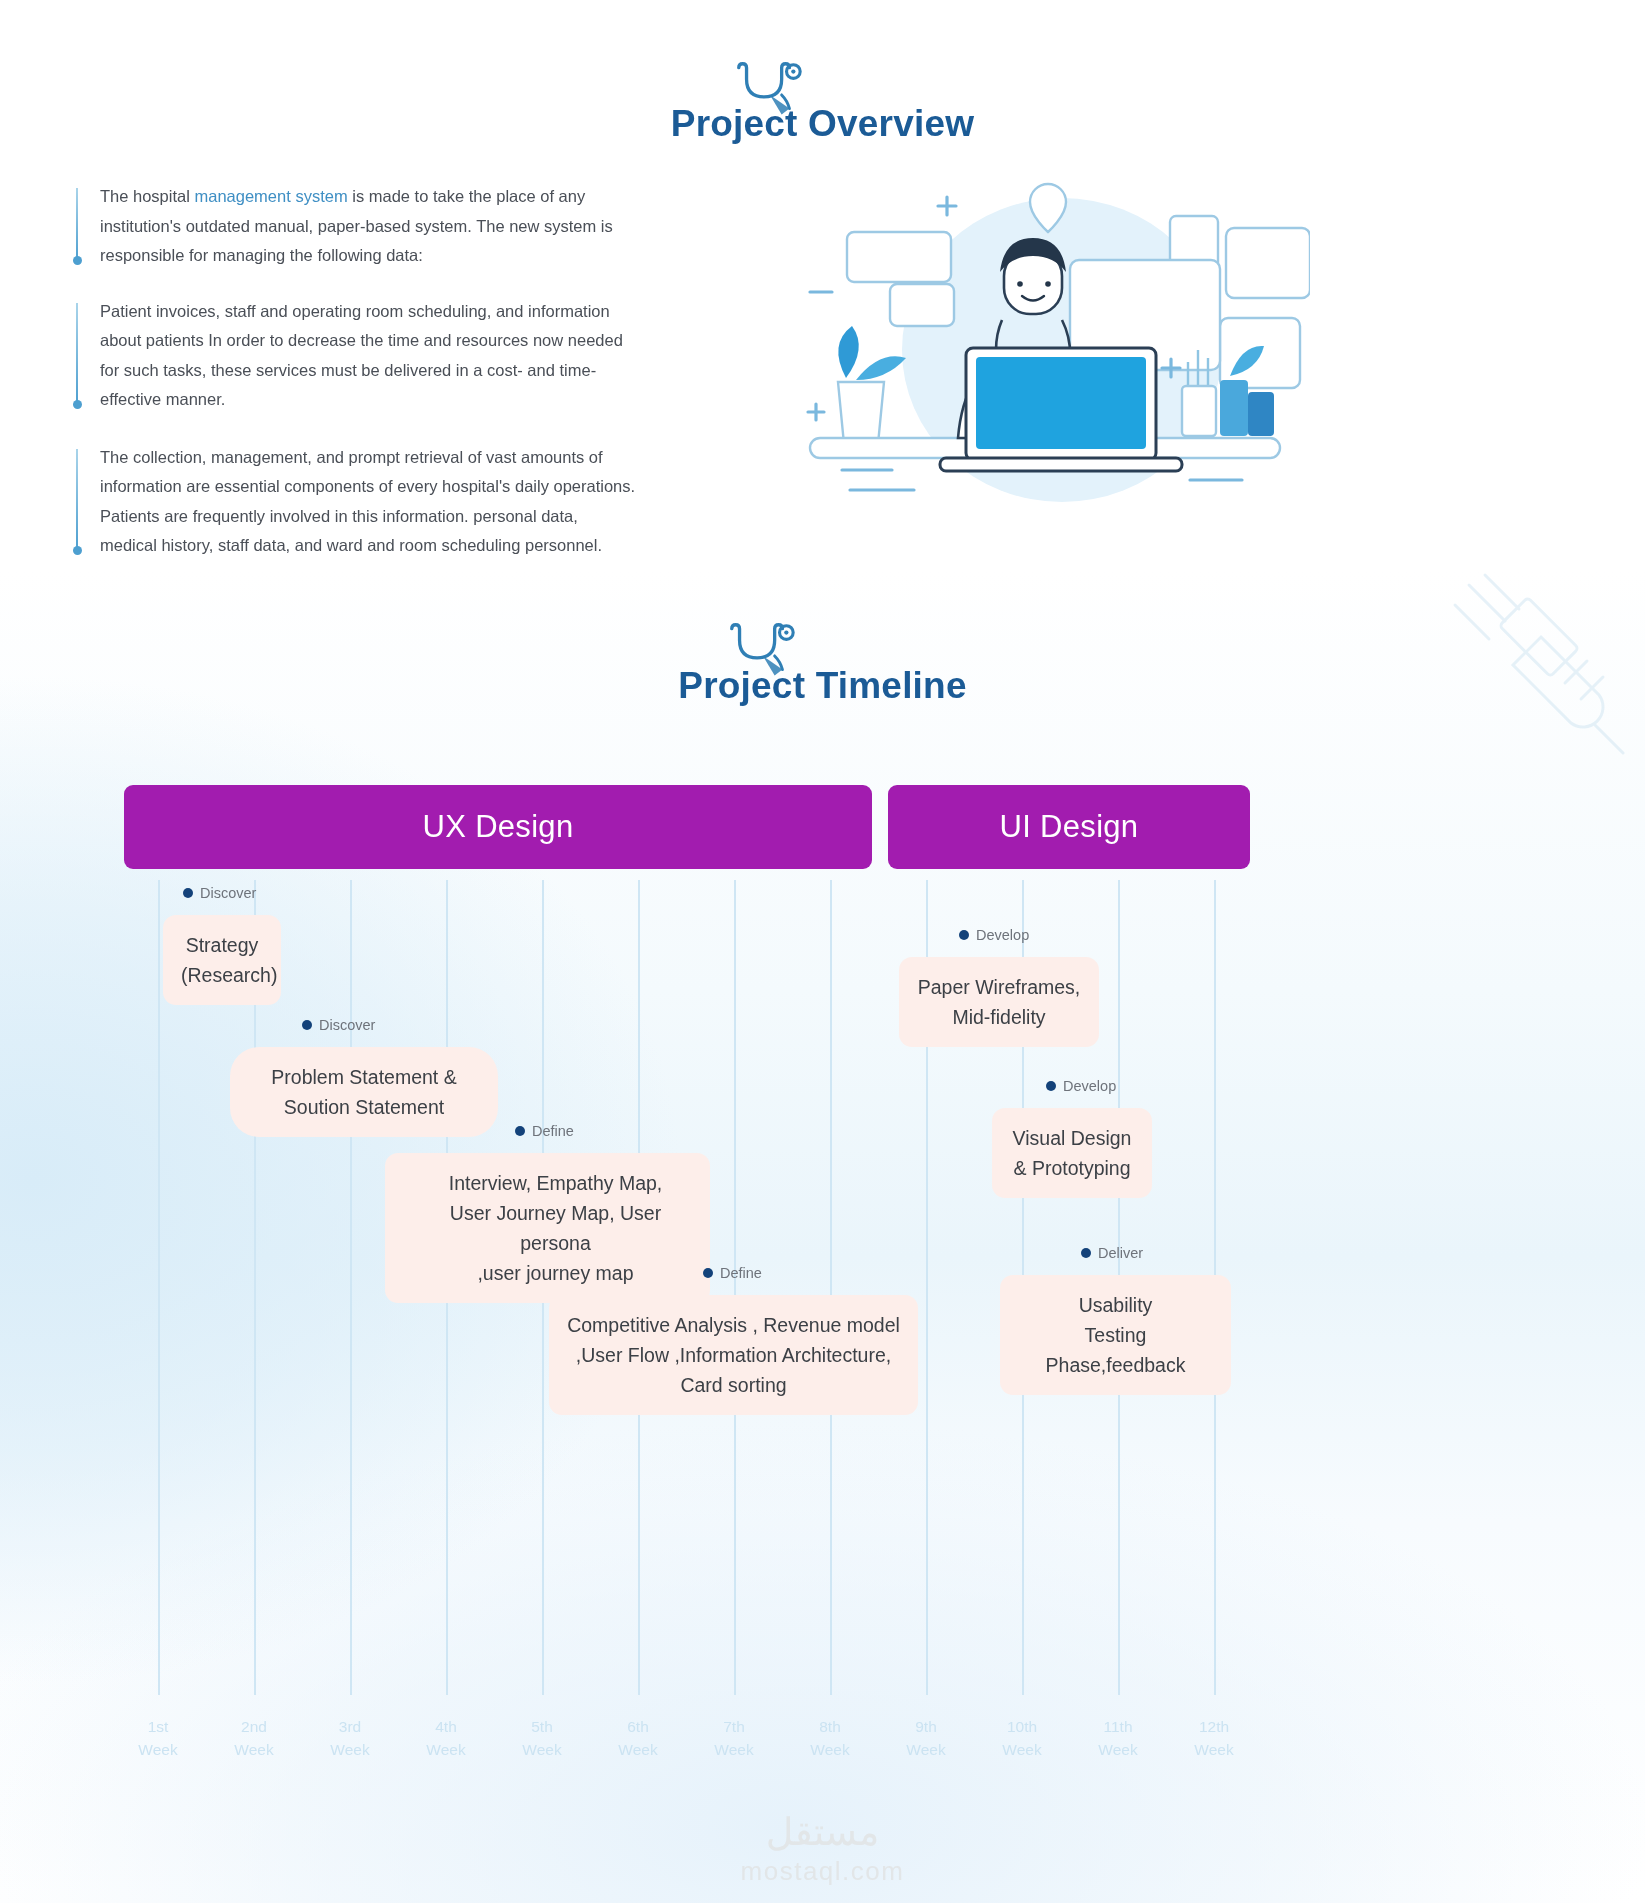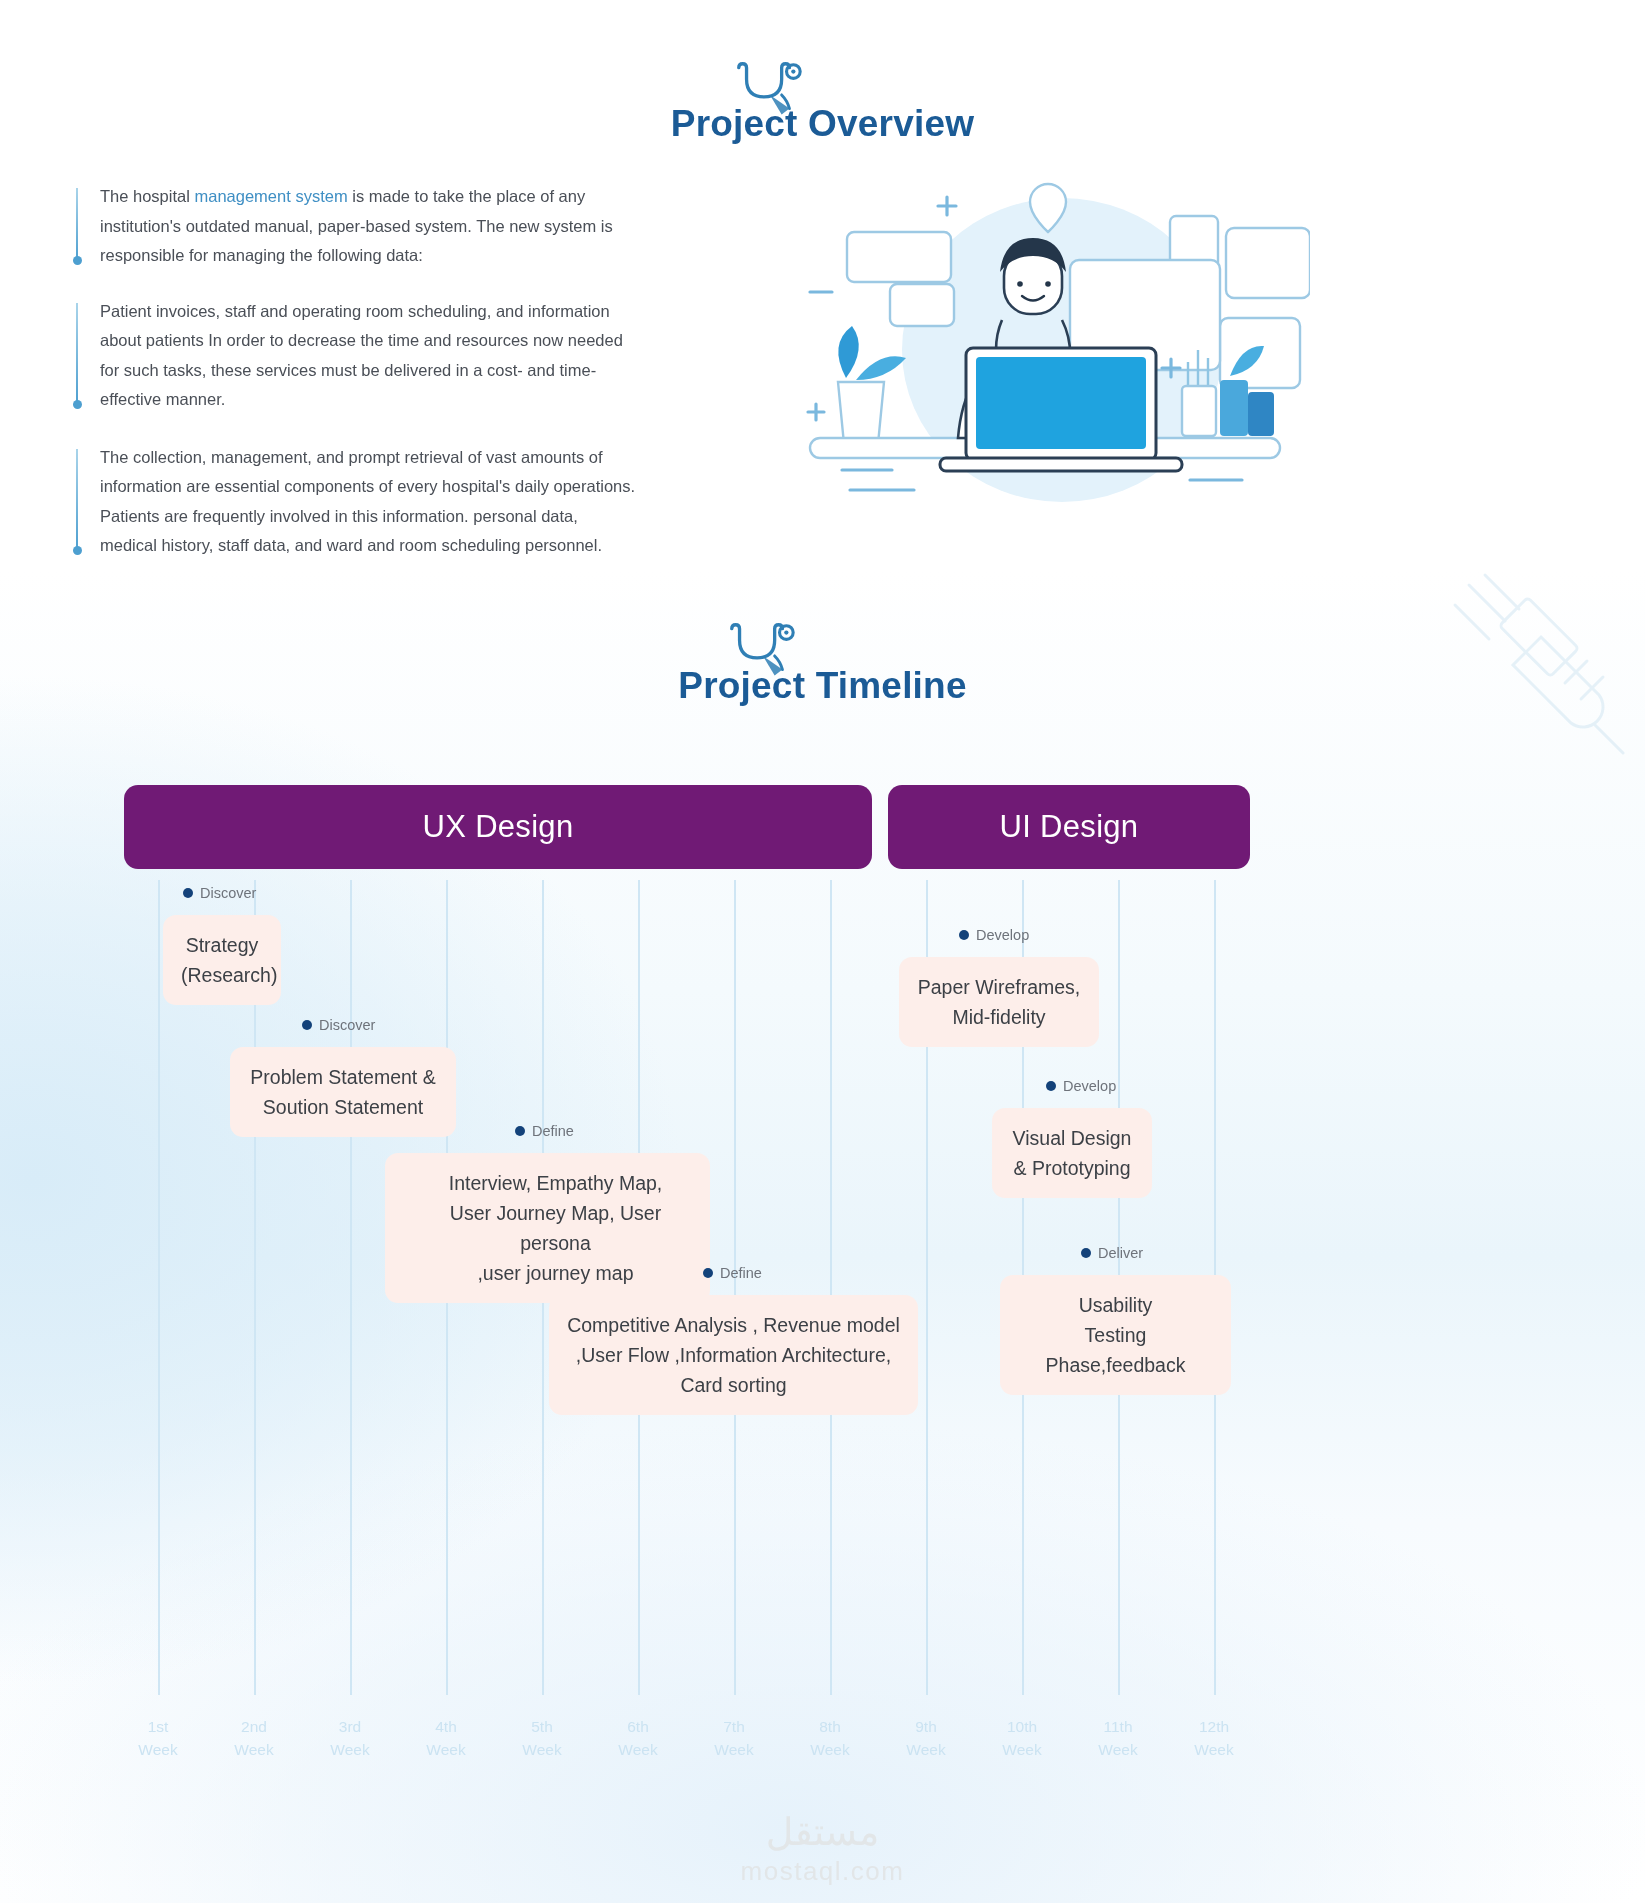--- a/index.html
+++ b/index.html
@@ -115,22 +115,22 @@
     top: 105px;
     bottom: 120px;
     width: 2px;
     background: #cfe6f4;
   }
 
   .phase-bar {
     position: absolute;
     top: 10px;
     height: 84px;
-    border-radius: 14px;
-    background: #701a75;
+    border-radius: 9px;
+    background: #a21caf;
     color: #ffffff;
     display: flex;
     align-items: center;
     justify-content: center;
     font-size: 31px;
     letter-spacing: 0.3px;
   }
   #bar-ux { left: 124px; width: 748px; }
   #bar-ui { left: 888px; width: 362px; }
 
@@ -330,21 +330,21 @@
     <span class="dot"></span>
     <span>Discover</span>
   </div>
   <div class="tcard" style="left:163px; top:140px; width:118px;">Strategy
 (Research)</div>
 
   <div class="marker" style="left:302px; top:242px;">
     <span class="dot"></span>
     <span>Discover</span>
   </div>
-  <div class="tcard" style="left:230px; top:272px; width:226px;">Problem Statement &amp;
+  <div class="tcard" style="left:230px; top:272px; width:268px;border-radius:29px;">Problem Statement &amp;
 Soution Statement</div>
 
   <div class="marker" style="left:515px; top:348px;">
     <span class="dot"></span>
     <span>Define</span>
   </div>
   <div class="tcard" style="left:385px; top:378px; width:325px;padding-left:34px;">Interview, Empathy Map,
 User Journey Map, User persona
 ,user journey map</div>
 

